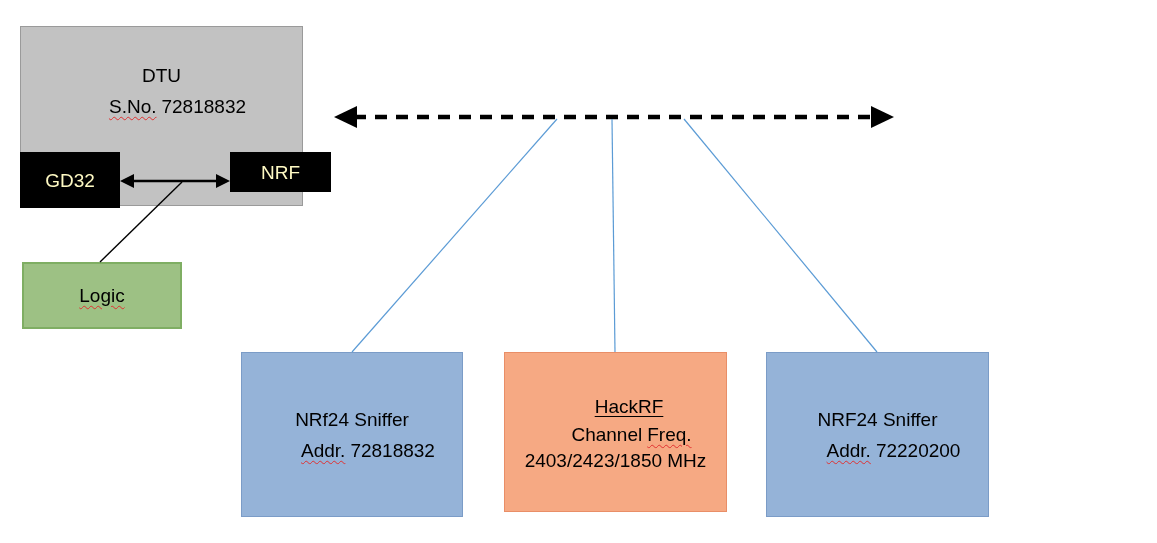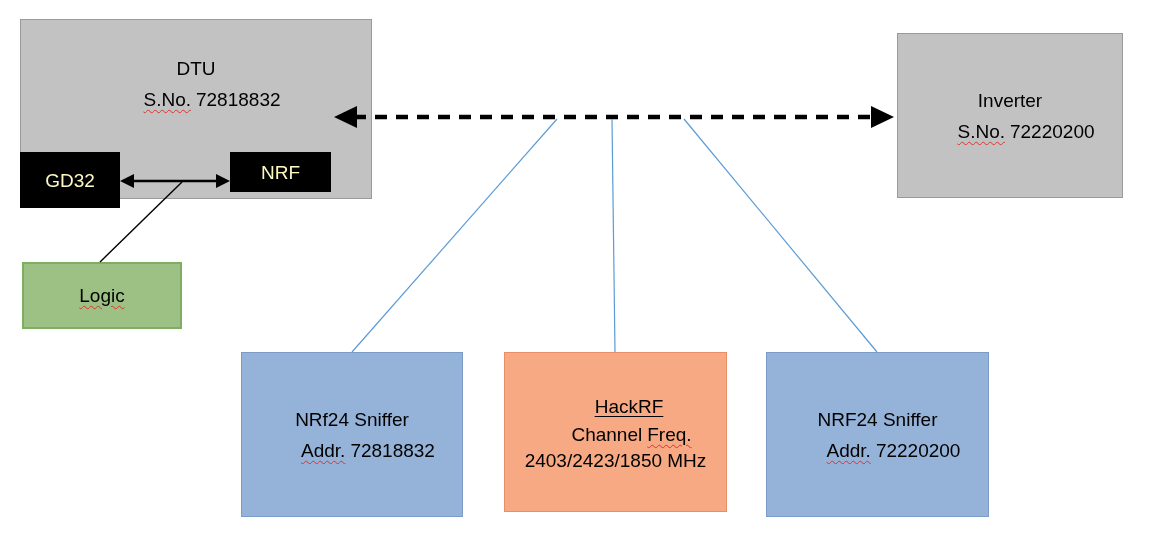--- a/index.html
+++ b/index.html
@@ -41,45 +41,39 @@
     width:1157px; height:543px;
     pointer-events:none;
     z-index:5;
   }
 </style>
 </head>
 <body>
 
 <div id="canvas">
 
-  <div class="box gray t-main" style="left:20px; top:19px; width:352px; height:180px; padding-bottom:50px;">
+  <div class="box gray t-main" style="left:20px; top:26px; width:283px; height:180px; padding-bottom:50px;">
     <div>DTU</div>
     <div>
       <span class="sq sp">S.No.</span><span>72818832</span>
     </div>
   </div>
 
   <div class="box black t-main" style="left:20px; top:152px; width:100px; height:56px;">
     <div>GD32</div>
   </div>
 
   <div class="box black t-main" style="left:230px; top:152px; width:101px; height:40px;">
     <div>NRF</div>
   </div>
 
   <div class="box green t-main" style="left:22px; top:262px; width:160px; height:67px;">
     <div class="sq">Logic</div>
   </div>
 
-  <div class="box gray t-main" style="left:897px; top:33px; width:226px; height:165px;">
-    <div>Inverter</div>
-    <div>
-      <span class="sq sp">S.No.</span><span>72220200</span>
-    </div>
-  </div>
 
   <div class="box blue t-main" style="left:241px; top:352px; width:222px; height:165px;">
     <div>NRf24 Sniffer</div>
     <div>
       <span class="sq sp">Addr.</span><span>72818832</span>
     </div>
   </div>
 
   <div class="box orange" style="left:504px; top:352px; width:223px; height:160px;">
     <div class="t-main ul">HackRF</div>

